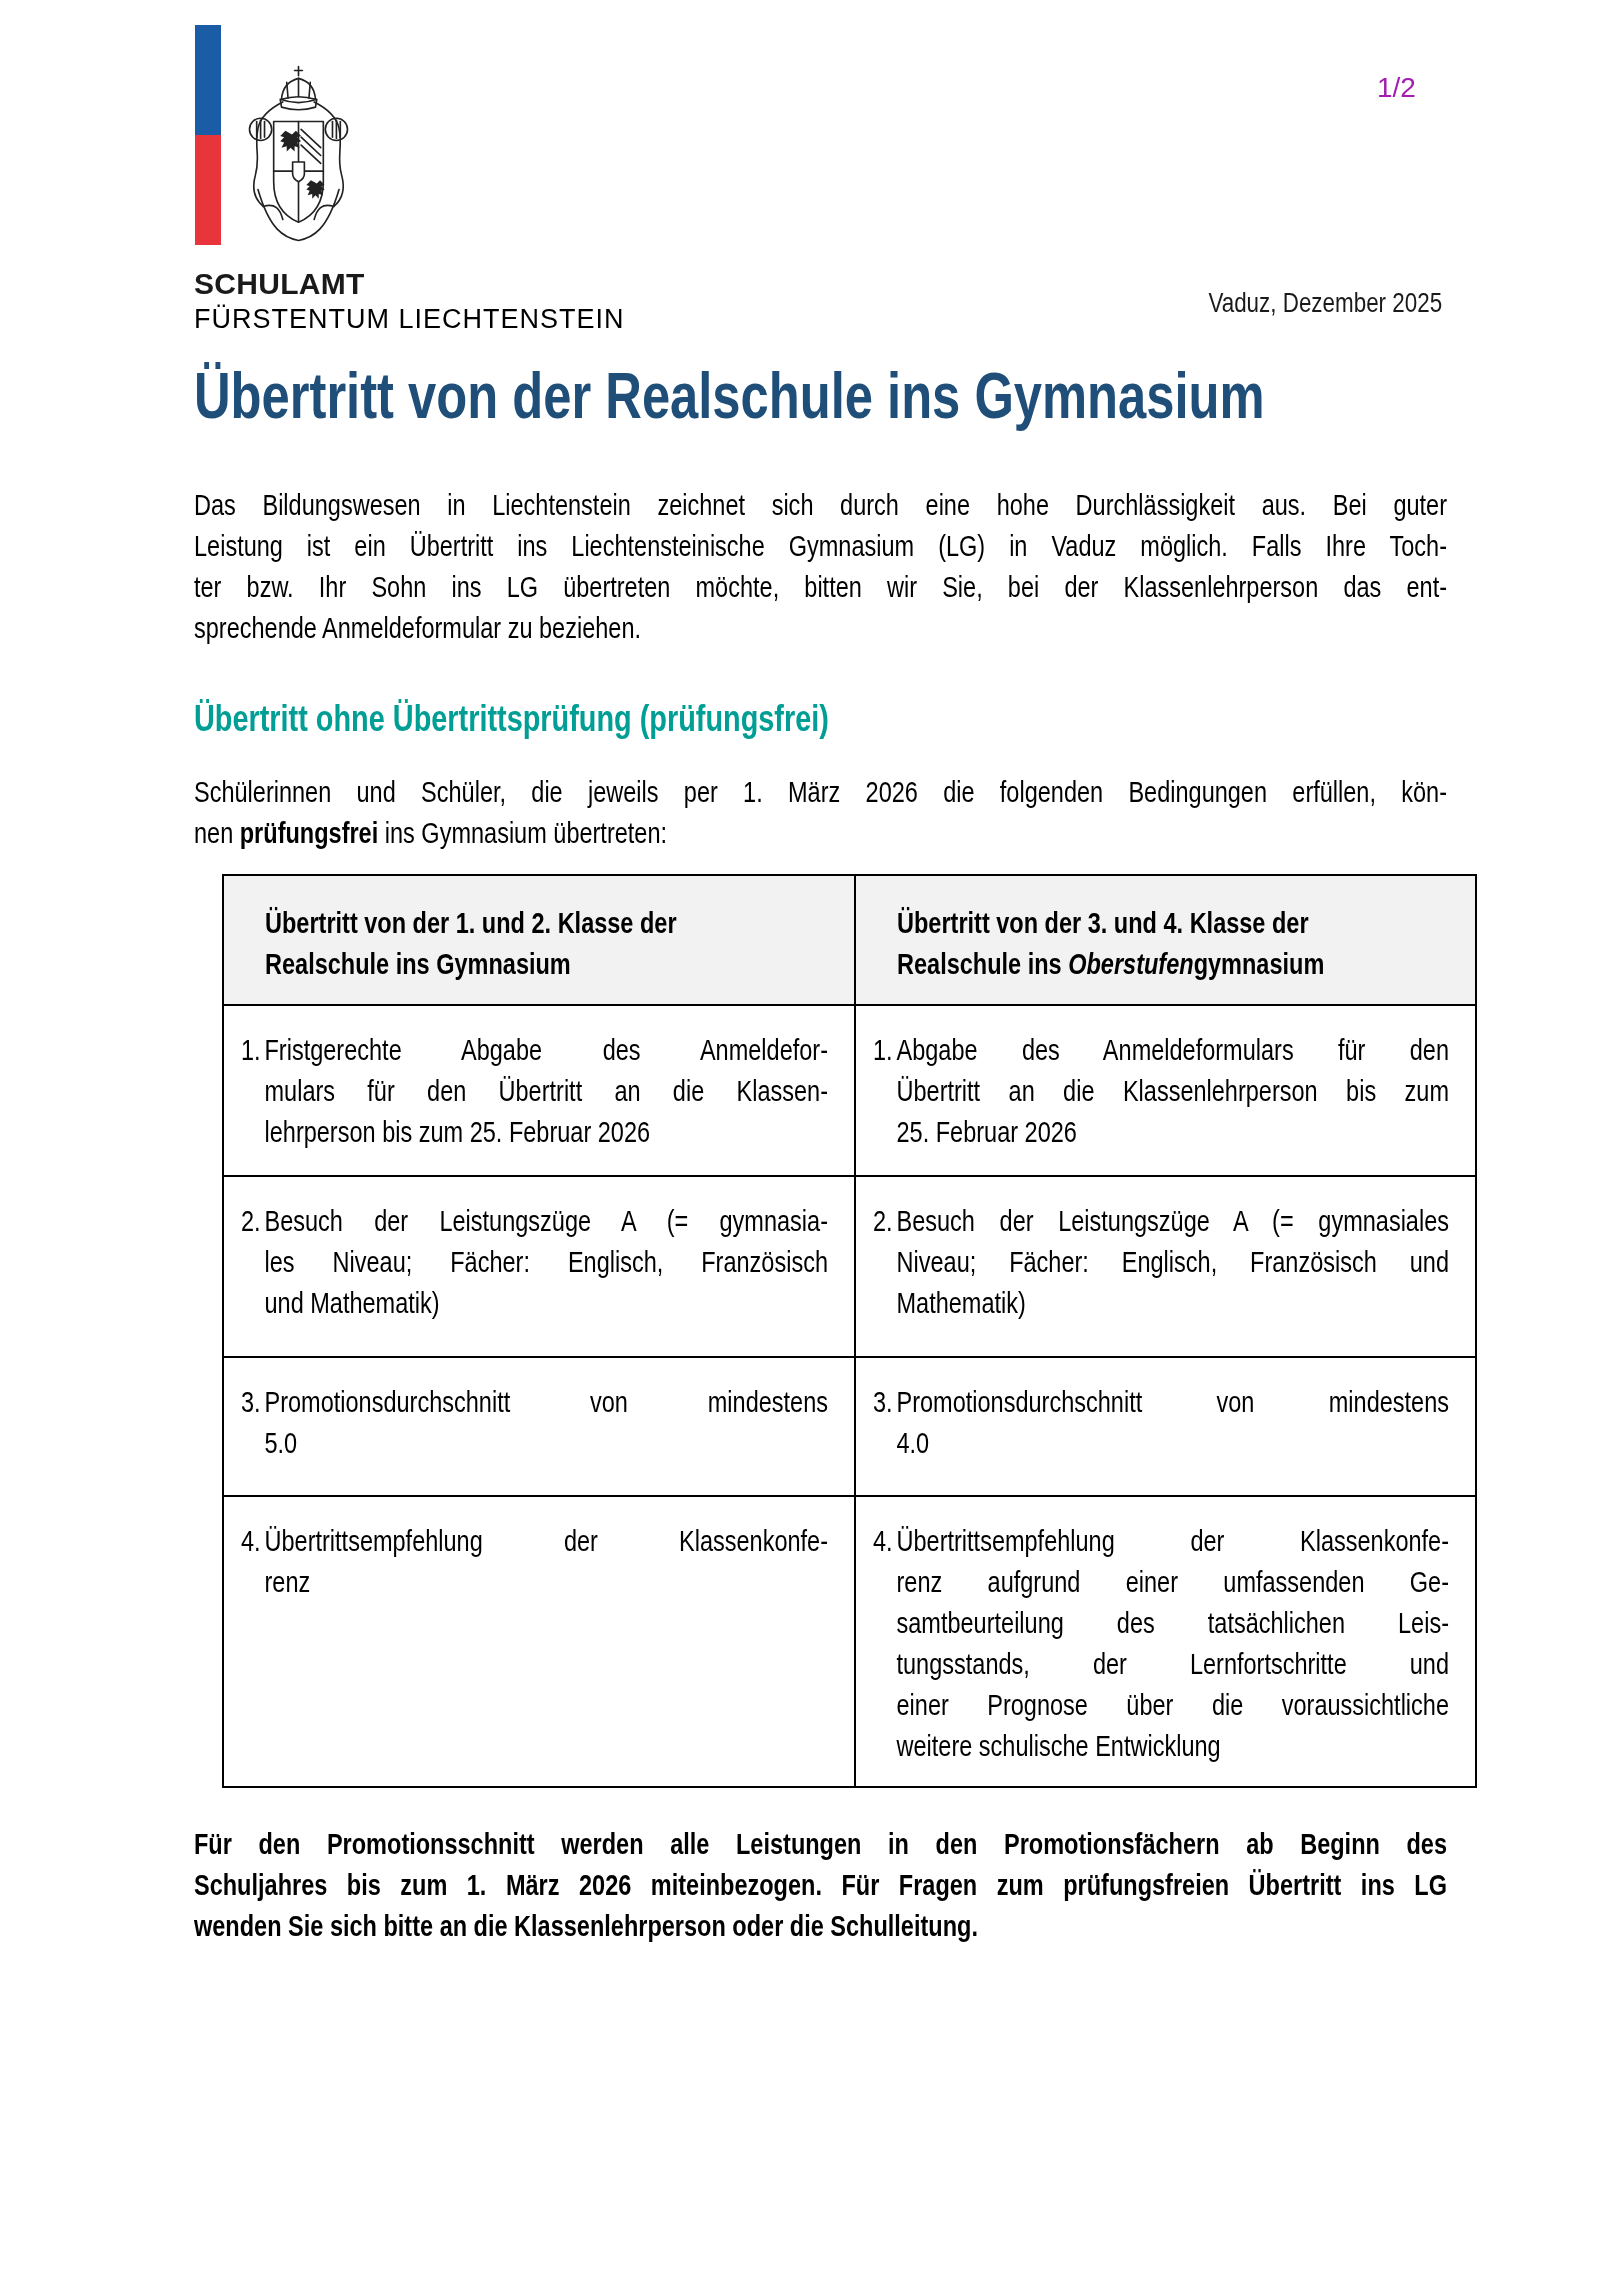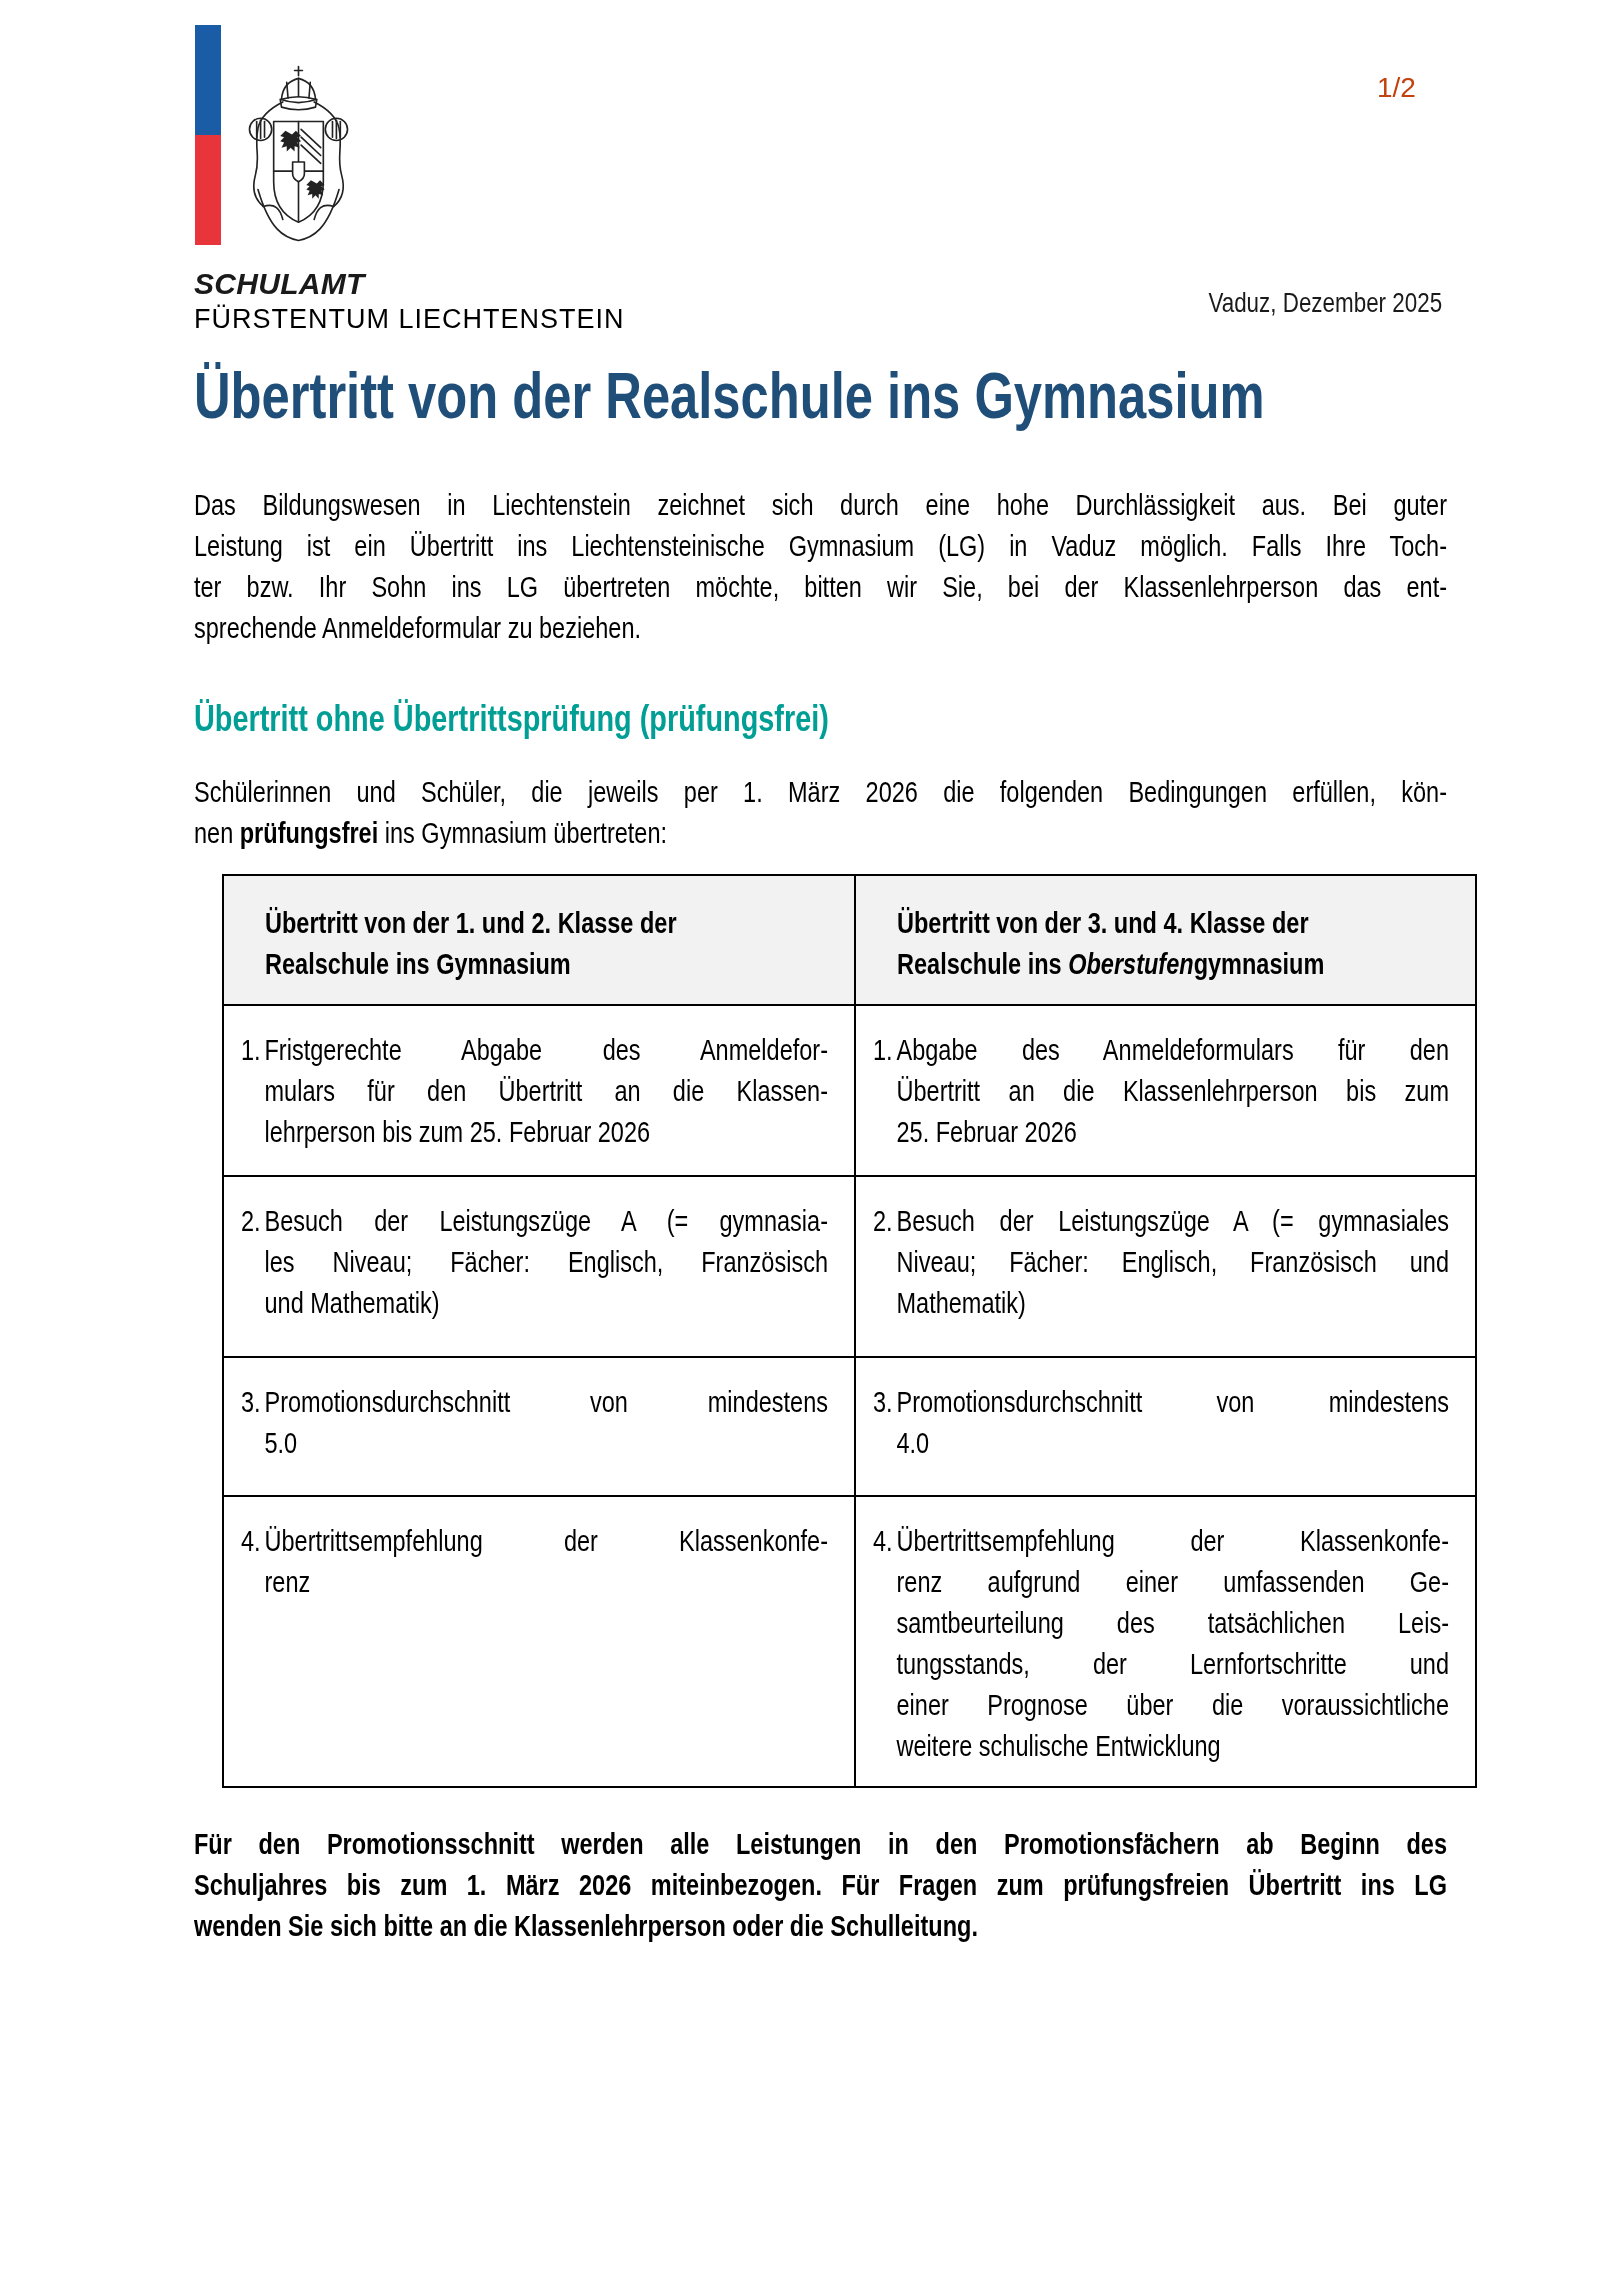--- a/index.html
+++ b/index.html
@@ -14,23 +14,23 @@
   
   .cx{width:125%;transform:scaleX(0.8);transform-origin:0 0;}
   .cx-t{transform:scaleX(0.78);transform-origin:0 0;white-space:nowrap;}
   .cx-r{transform:scaleX(0.8);transform-origin:100% 0;}
 
   
   .brandbar{position:absolute;left:195px;top:25px;width:26px;height:220px;}
   .brandbar .blue{height:50%;background:#1B5CA7;}
   .brandbar .red{height:50%;background:#E8353C;}
   .arms{position:absolute;left:241px;top:65px;}
-  .org{position:absolute;left:194px;top:267px;font-size:30px;font-weight:700;letter-spacing:0.3px;color:#1a1a1a;font-style:italic;}
+  .org{position:absolute;left:194px;top:267px;font-size:30px;font-weight:700;letter-spacing:0.3px;color:#1a1a1a;}
   .org-sub{position:absolute;left:194px;top:304px;font-size:27px;font-weight:400;letter-spacing:1px;color:#000000;}
-  .pagenum{position:absolute;left:1377px;top:72px;font-size:28px;color:#c2410c;text-align:center;}
+  .pagenum{position:absolute;left:1377px;top:72px;font-size:28px;color:#a21caf;text-align:center;}
   .dateline{position:absolute;right:181px;top:287px;font-size:28px;color:#1a1a1a;}
 
   .title{
     position:absolute;left:194px;top:359px;margin:0;
     font-size:65px;line-height:73px;font-weight:700;
     color:#1F4E79;
   }
   .subhead{
     position:absolute;left:194px;top:696px;margin:0;
     font-size:37px;line-height:46px;font-weight:700;

